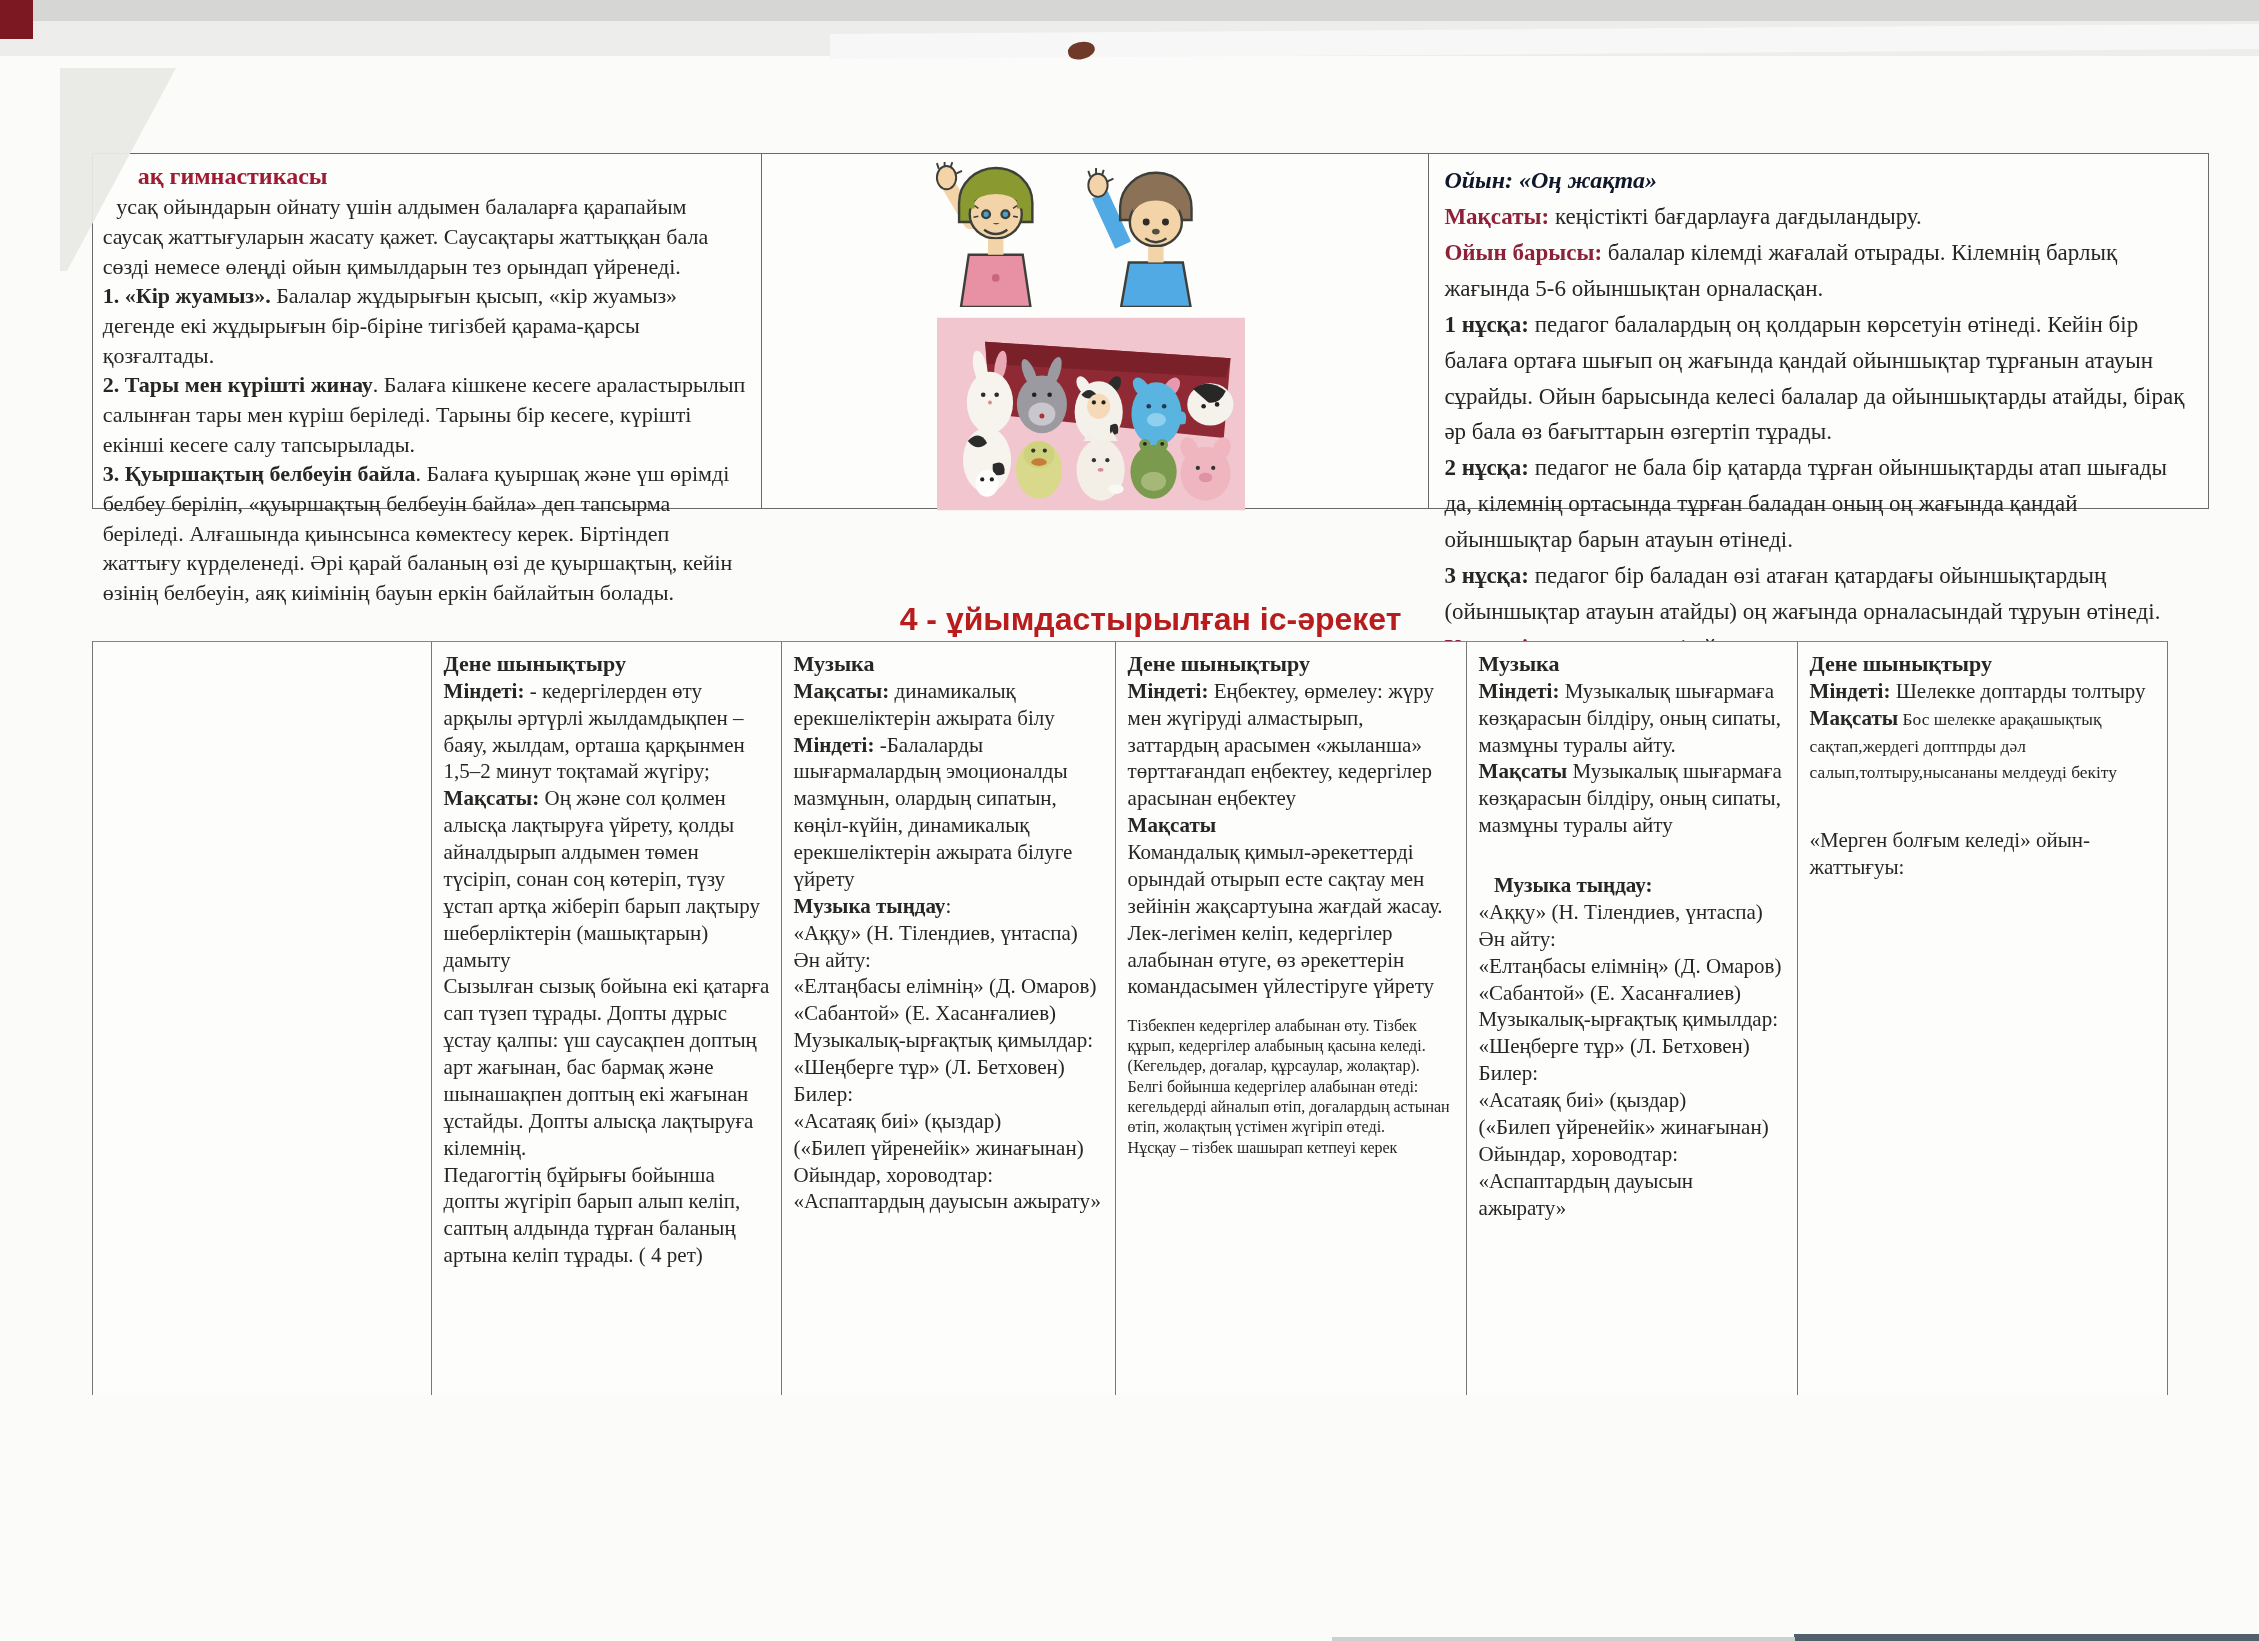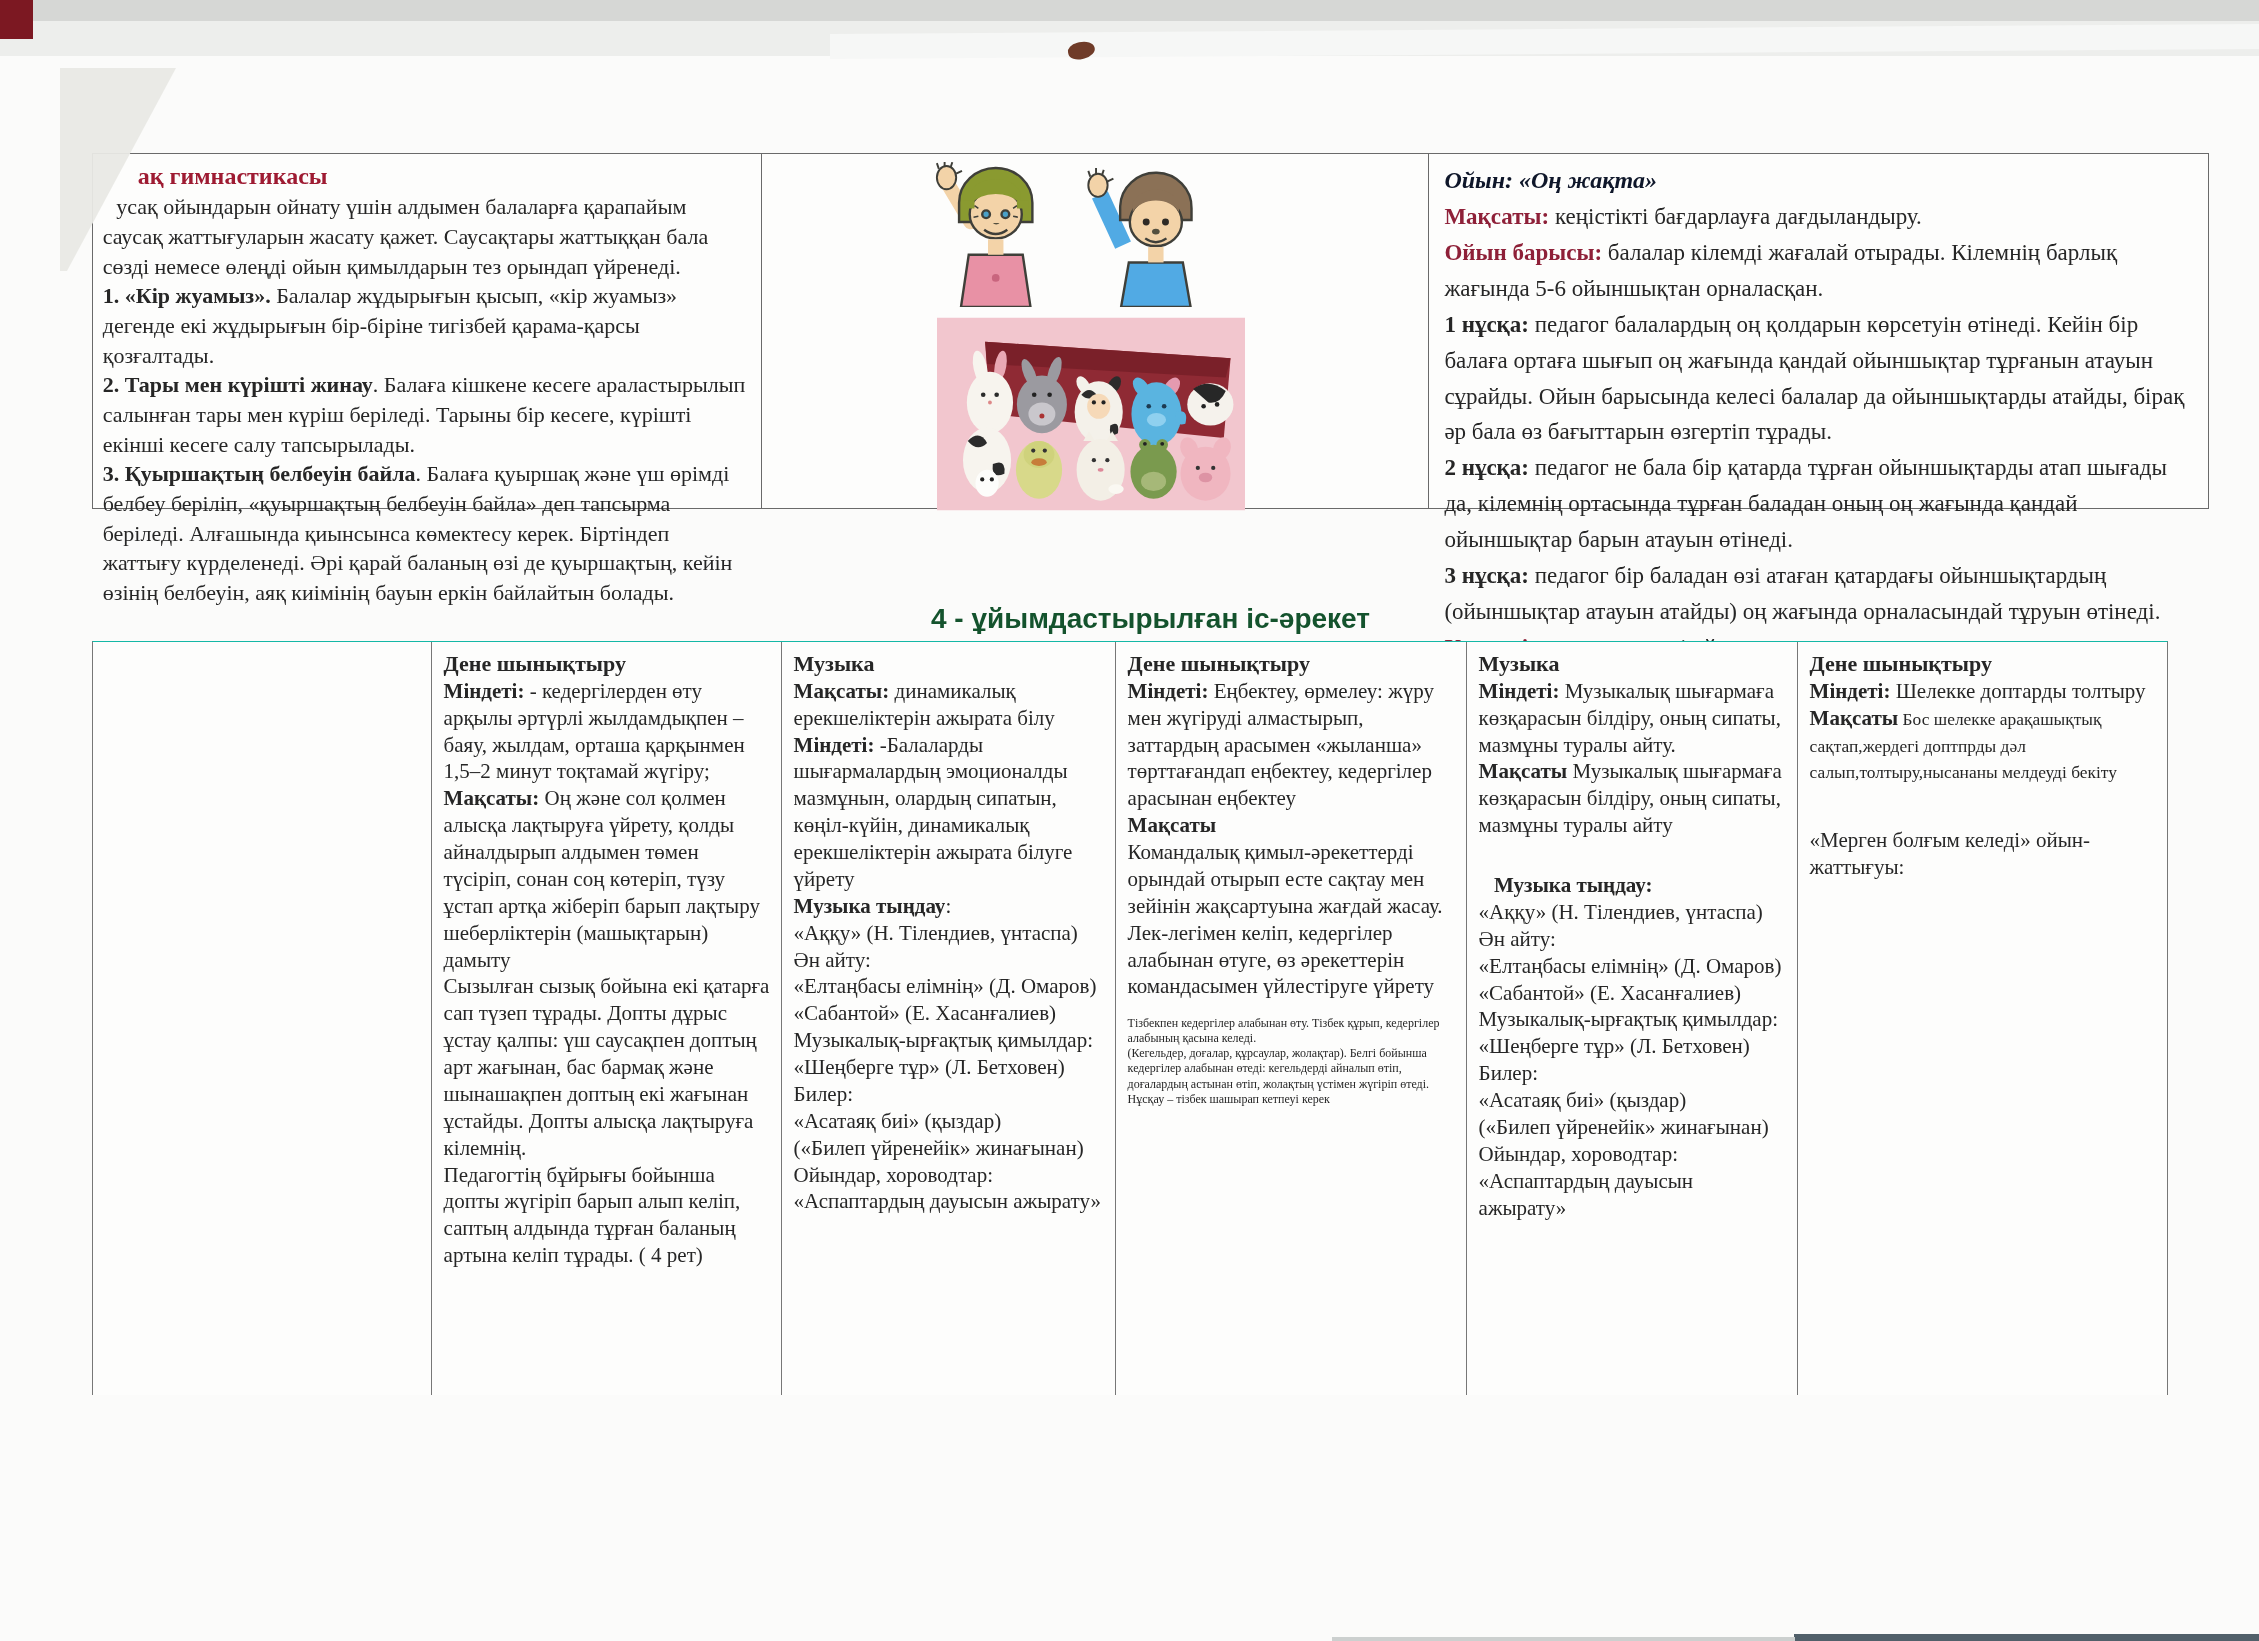--- a/index.html
+++ b/index.html
@@ -26,36 +26,36 @@
   .cell-finger{width:668px;padding:5.8px 15.4px 0 9.7px;font-size:22px;line-height:1.35;}
   .cell-illustr{width:667px;border-left:1px solid #6a6a6a;position:relative;}
   .cell-game{flex:1;border-left:1px solid #6a6a6a;padding:7.7px 19.3px 0 15.4px;font-size:23px;line-height:1.56;}
   .finger-title{color:#9e1b32;font-weight:bold;font-size:24px;margin-left:35px;display:inline-block;}
   .cell-finger .para.first{text-indent:13.5px;}
   .game-title{color:#0f172a;font-weight:bold;font-style:italic;font-size:24px;}
   .maroon{color:#8e2038;}
   .section-heading{position:absolute;left:92px;top:597px;width:2117px;height:44px;
      display:flex;align-items:center;justify-content:center;
      font-family:"Liberation Sans","DejaVu Sans",sans-serif;
-     font-weight:bold;font-size:28px;color:#14532d;}
+     font-weight:bold;font-size:32px;color:#b91c1c;}
   .tbl-bottom{position:absolute;left:92px;top:641px;width:2076px;height:754px;
      border-top:1px solid #14b8a6;border-left:1px solid #777;border-right:1px solid #777;
      display:flex;box-sizing:border-box;background:#fdfdfc;}
   .tbl-bottom .col{box-sizing:border-box;padding:7.7px 11.6px;font-size:21px;line-height:1.28;}
   .col-0{width:338px;padding:0;}
   .col-1{width:350px;border-left:1px solid #777;}
   .col-2{width:334px;border-left:1px solid #777;}
   .col-3{width:351px;border-left:1px solid #777;}
   .col-4{width:331px;border-left:1px solid #777;}
   .col-5{flex:1;border-left:1px solid #777;}
   
   .para{margin:0;}
   .para b{font-weight:bold;}
   .para .head,.para b.head{font-size:22px;}
-  .para.small{font-size:12px;line-height:1.27;}
+  .para.small{font-size:16px;line-height:1.27;}
   .para .small-text{font-size:17.4px;line-height:1.25;}
   .para.gap-sm{margin-top:15.4px;}
   .para.gap-md{margin-top:33px;}
   .para.gap-lg{margin-top:42px;}
   .para.indent{padding-left:15.4px;}
   
   .kids-svg{position:absolute;left:172px;top:7.7px;width:299px;height:145px;}
   .puppets-svg{position:absolute;left:175px;top:163px;width:308px;height:194px;}
 </style>
 </head>

